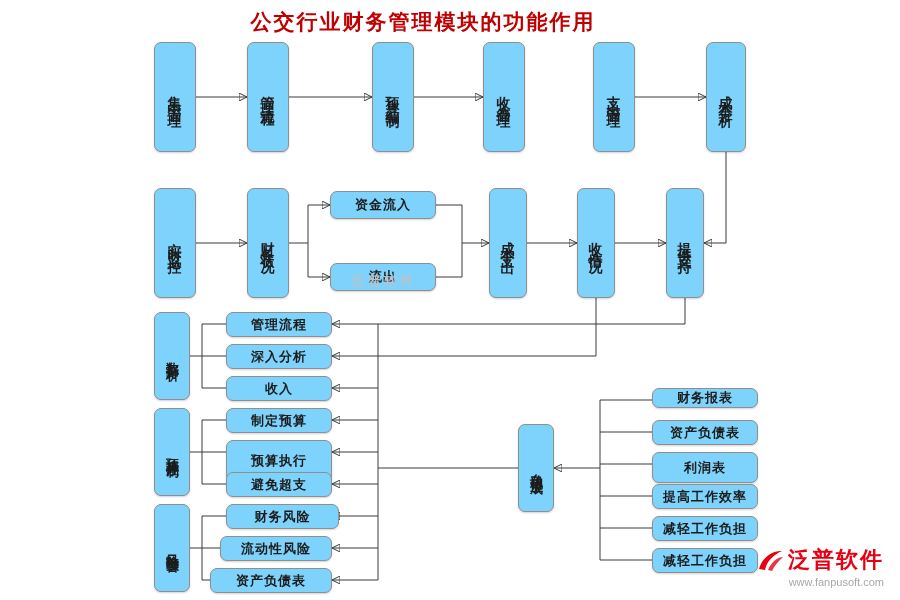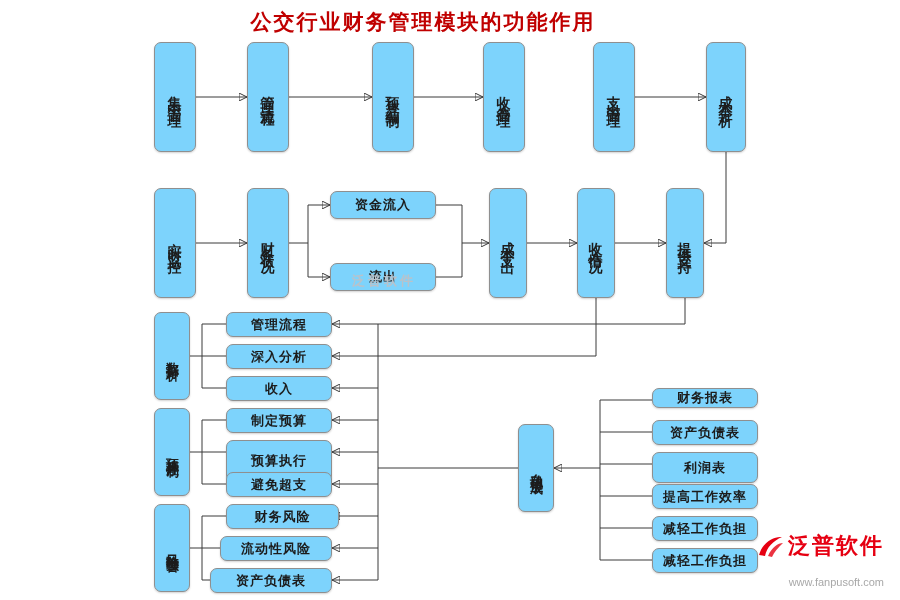--- a/index.html
+++ b/index.html
@@ -15,21 +15,21 @@
          box-shadow:0 1px 2px rgba(0,0,0,.18);}
   .vbox{writing-mode:vertical-rl;text-orientation:upright;font-size:14px;letter-spacing:6px;}
   .vbox.sm{font-size:13px;letter-spacing:2px;}
   .hbox{font-size:13px;letter-spacing:1px;}
   .wm-faint{position:absolute;left:352px;top:272px;font-size:13px;letter-spacing:3px;
          color:#b9c2ca;font-weight:bold;}
   .brand{position:absolute;right:16px;bottom:12px;display:flex;flex-direction:column;
          align-items:flex-end;}
   .brand-row{display:flex;align-items:center;gap:4px;}
   .brand-name{color:#e60012;font-size:22px;font-weight:bold;letter-spacing:2px;}
-  .brand-url{color:#a8a8a8;font-size:11px;margin-top:15px;}
+  .brand-url{color:#a8a8a8;font-size:11px;margin-top:1px;}
 </style>
 </head>
 <body>
 
 <div id="canvas">
 
   <div class="title">公交行业财务管理模块的功能作用</div>
 
   <svg class="lines" width="900" height="600">
     <defs>

